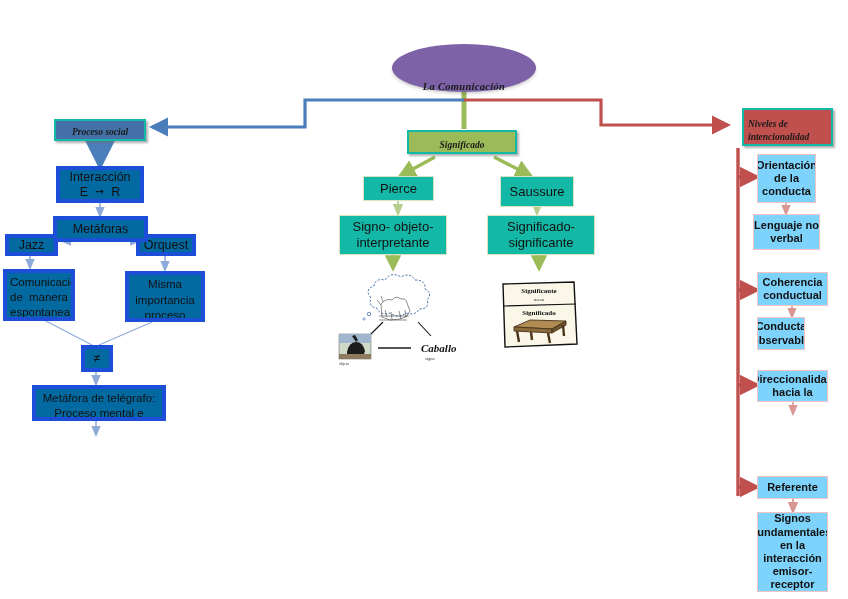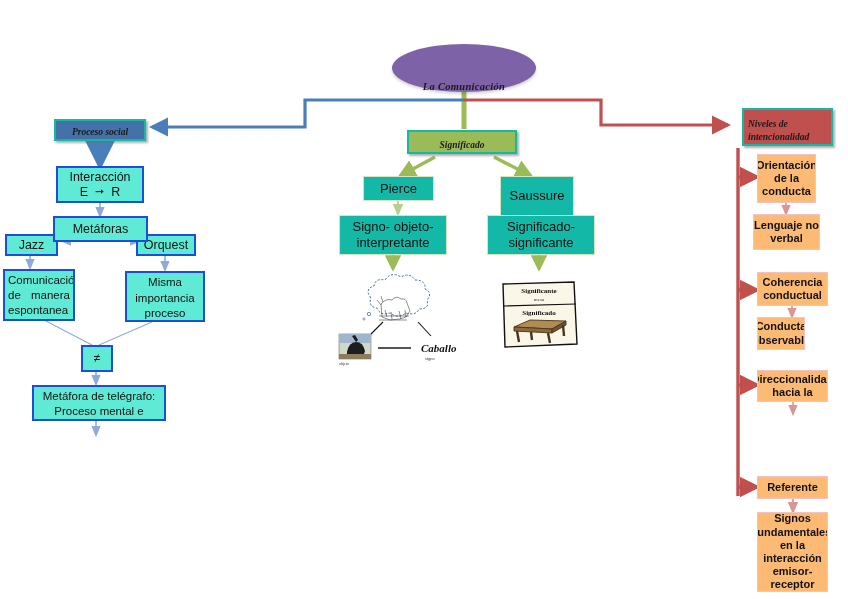--- a/index.html
+++ b/index.html
@@ -4,22 +4,22 @@
 <style>
   html,body{margin:0;padding:0;background:#ffffff;}
   body{width:848px;height:599px;position:relative;overflow:hidden;
        font-family:"Liberation Sans",sans-serif;color:#111;}
   .canvas{position:absolute;left:0;top:0;width:848px;height:599px;}
   svg.wires{position:absolute;left:0;top:0;width:848px;height:599px;overflow:visible;}
 
   
   .node{position:absolute;box-sizing:border-box;display:flex;align-items:center;
         justify-content:center;text-align:center;overflow:hidden;}
-  .plain{border:2px solid #1d4ed8;background:#5eead4;font-size:12.5px;line-height:1.18;color:#111;}
-  .plainred{border:1px solid #f2c3c0;background:#fdba74;font-size:11px;line-height:1.2;color:#111;font-weight:bold;}
+  .plain{border:4px solid #1d4ed8;background:#0369a1;font-size:12.5px;line-height:1.18;color:#111;}
+  .plainred{border:1px solid #f2c3c0;background:#7dd3fc;font-size:11px;line-height:1.2;color:#111;font-weight:bold;}
   .plaingreen{border:1px solid #d7e4bd;background:#14b8a6;font-size:13px;line-height:1.2;color:#111;}
 
   
   .ellipse{position:absolute;border-radius:50%;background:#7d62a8;
            box-shadow:0 2px 3px rgba(0,0,0,.18);
            display:flex;align-items:center;justify-content:center;}
   .ellipse span{font-family:"Liberation Serif",serif;font-style:italic;font-weight:bold;
                 font-size:10.5px;color:#1a1a1a;letter-spacing:.3px;}
 
   
@@ -159,21 +159,21 @@
 
   <div class="node plain topalign" style="left:32px;top:385px;width:134px;height:36px;">
     <span style="display:block;width:100%;padding:2px 3px;box-sizing:border-box;font-size:11.5px;line-height:1.32;">Metáfora de telégrafo: Proceso mental e individual</span>
   </div>
 
 
   <div class="node plaingreen" style="left:363px;top:176px;width:71px;height:25px;">
     <span>Pierce</span>
   </div>
 
-  <div class="node plaingreen" style="left:500px;top:176px;width:74px;height:40px;">
+  <div class="node plaingreen" style="left:500px;top:176px;width:74px;height:31px;">
     <span>Saussure</span>
   </div>
 
   <div class="node plaingreen" style="left:339px;top:215px;width:108px;height:40px;">
     <span>Signo- objeto-interpretante</span>
   </div>
 
   <div class="node plaingreen" style="left:487px;top:215px;width:108px;height:40px;">
     <span>Significado-significante</span>
   </div>

